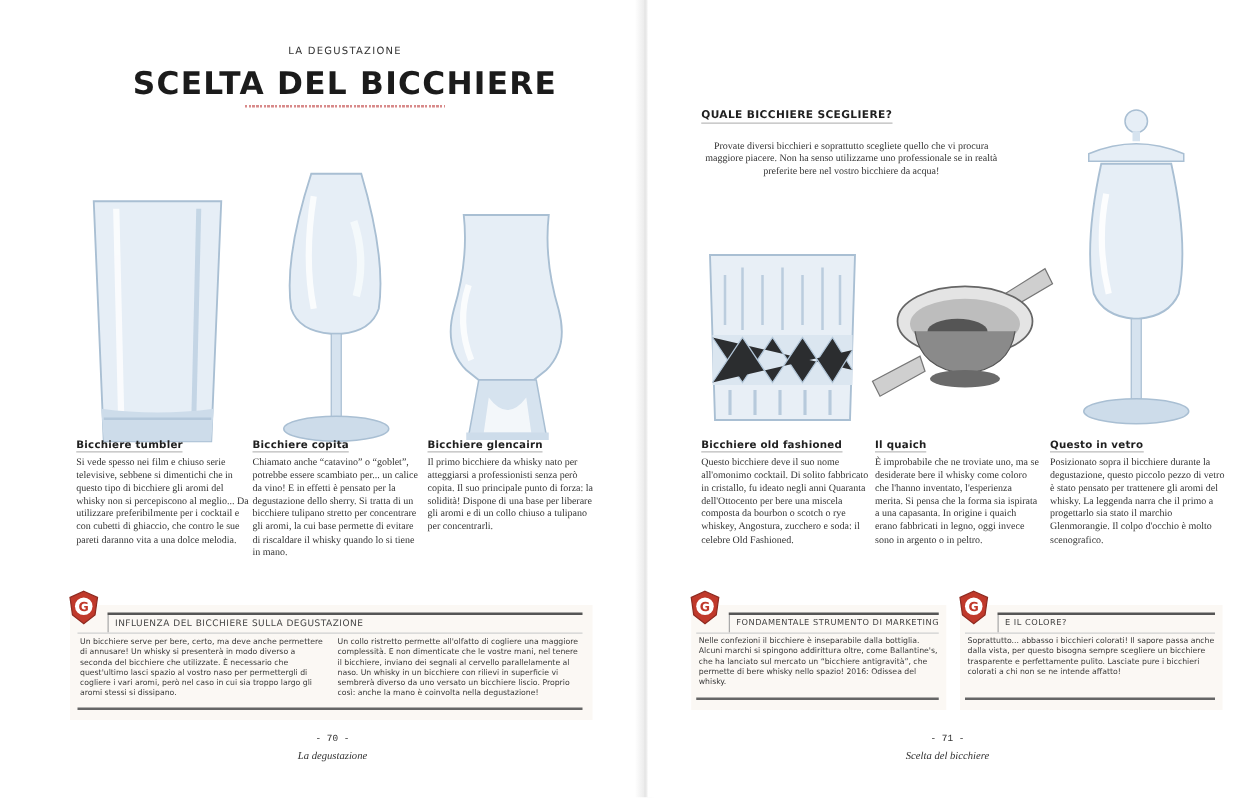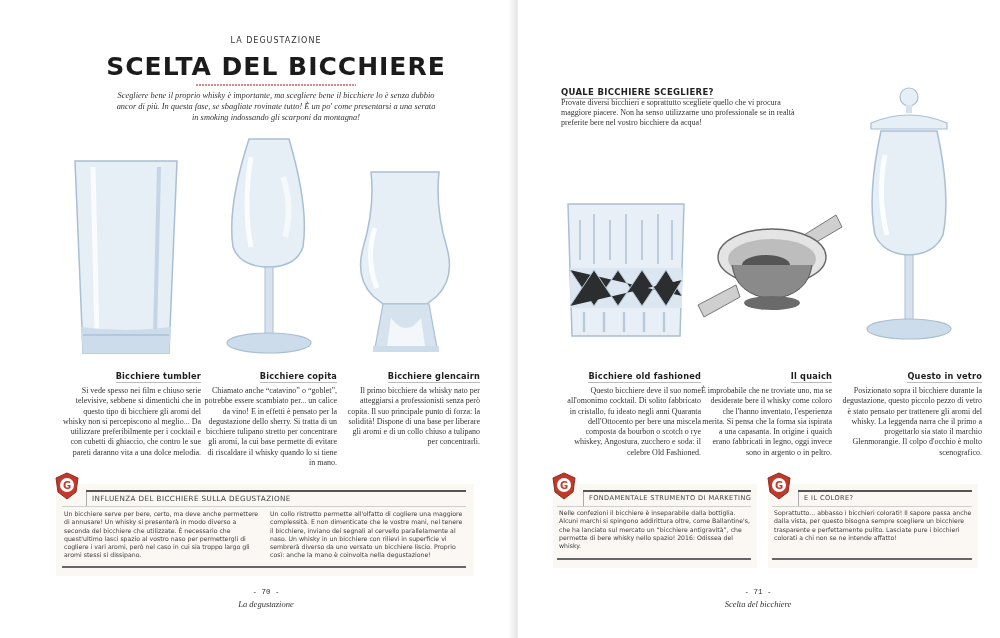--- a/index.html
+++ b/index.html
@@ -17,26 +17,26 @@
     font-family: "DejaVu Sans", sans-serif; font-size: 8px; letter-spacing: 1px; color: #333; }
   .title { position: absolute; left: 90px; top: 52px; width: 340px; text-align: center;
     font-family: "DejaVu Sans", sans-serif; font-weight: bold; font-size: 25px; letter-spacing: 1px; color: #1b1b1b; }
   .title-rule { position: absolute; left: 180px; top: 84px; width: 160px; height: 2px;
     background: repeating-linear-gradient(90deg, #d88a8a 0 2px, #fff 2px 3px); }
   .intro { position: absolute; left: 100px; top: 90px; width: 320px; text-align: center;
     font-style: italic; font-size: 8.4px; line-height: 11px; color: #333; }
 
   .rh { position: absolute; left: 545px; top: 87px; font-family: "DejaVu Sans", sans-serif; font-weight: bold;
     font-size: 8.5px; letter-spacing: .3px; color: #1f1f1f; border-bottom: 1px solid #bbb; padding-bottom: 1px; }
-  .rh-body { position: absolute; left: 545px; top: 98px; width: 240px; font-size: 8px; line-height: 10px; color: #333; }
+  .rh-body { position: absolute; left: 545px; top: 112px; width: 240px; font-size: 8px; line-height: 10px; color: #333; text-align: center; }
 
   .glass { position: absolute; }
   .glass svg { display: block; }
 
-  .col { position: absolute; top: 365px; text-align: right; }
+  .col { position: absolute; top: 345px; }
   .col h3 { font-family: "DejaVu Sans", sans-serif; font-weight: bold; font-size: 8.2px; color: #1f1f1f;
     letter-spacing: .2px; display: inline-block; border-bottom: 1px solid #bbb; padding-bottom: 1px; margin-bottom: 3px; }
   .col p { font-size: 8px; line-height: 10.3px; color: #333; }
 
   .box { position: absolute; top: 484px; background: #fbf8f4; }
   .box .rule-top { position: absolute; top: 6px; height: 2px; background: #555; }
   .box .rule-mid { position: absolute; height: 1px; background: #cfcfcf; }
   .box .rule-bot { position: absolute; height: 2px; background: #666; }
   .box .vtick { position: absolute; width: 1px; background: #aaa; }
   .box .head { position: absolute; font-family: "DejaVu Sans", sans-serif; font-size: 7.2px; letter-spacing: .4px; color: #444; text-align: right; }
@@ -49,21 +49,20 @@
 </style>
 </head>
 <body>
 
 <div class="spread">
 
   <div class="page left">
     <div class="kicker">LA DEGUSTAZIONE</div>
     <div class="title">SCELTA DEL BICCHIERE</div>
     <div class="title-rule"></div>
-    <div class="intro">Scegliere bene il proprio whisky è importante, ma scegliere bene il bicchiere lo è senza dubbio ancor di più. In questa fase, se sbagliate rovinate tutto! È un po' come presentarsi a una serata in smoking indossando gli scarponi da montagna!</div>
 
     <div class="glass" style="left:55px;top:157px;">
       <svg width="110" height="200" viewBox="0 0 110 200">
         <path d="M4 4 L106 4 L98 196 L12 196 Z" fill="#e6eef6" stroke="#a9bfd3" stroke-width="1.5"></path>
         <path d="M22 10 L26 180" stroke="#ffffff" stroke-width="5" opacity=".8"></path>
         <path d="M88 10 L84 180" stroke="#bcd0e2" stroke-width="4" opacity=".8"></path>
         <path d="M10 170 Q55 176 100 170 L98 196 L12 196 Z" fill="#cddcea"></path>
         <path d="M12 178 L98 178" stroke="#b4c8db" stroke-width="2"></path>
       </svg>
     </div>

